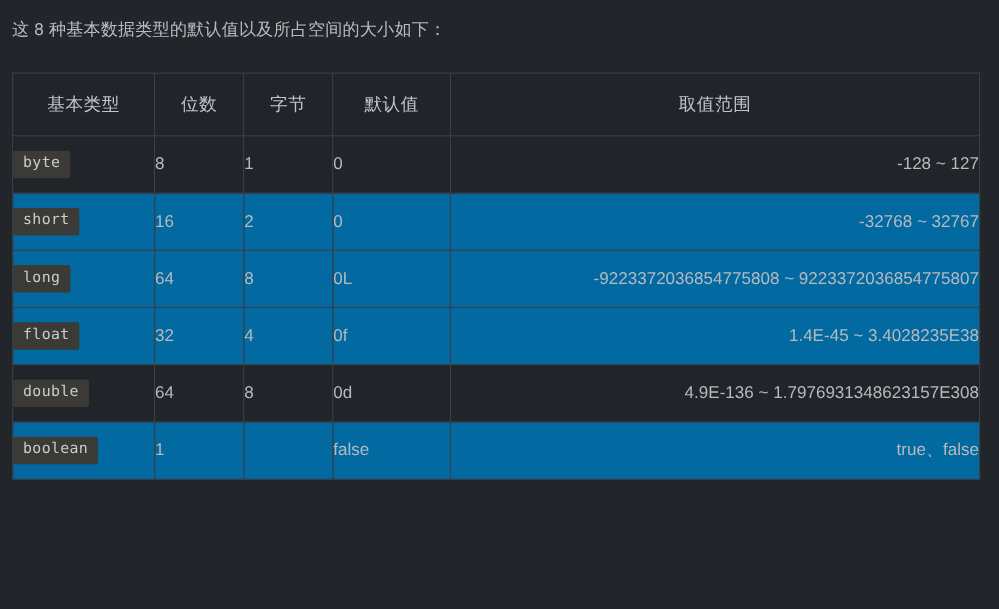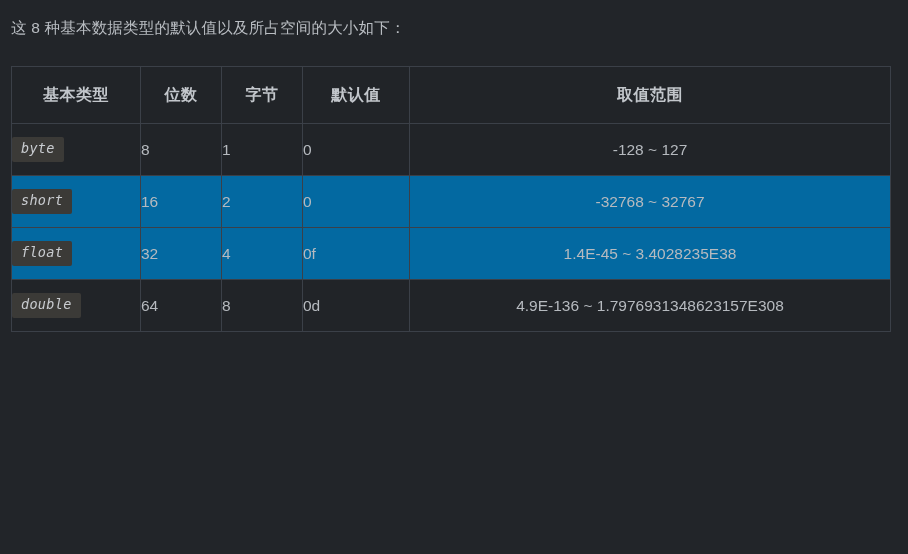--- a/index.html
+++ b/index.html
@@ -53,21 +53,21 @@
     padding: 0;
     height: 52px;
     vertical-align: middle;
     box-sizing: border-box;
   }
   table.dtable thead th {
     height: 57px;
     background: #212428;
     color: #c2c6cb;
     font-size: 16px;
-    font-weight: bold;
+    font-weight: normal;
     text-align: center;
     letter-spacing: 0.5px;
   }
   table.dtable tbody tr.odd td {
     background: #212428;
   }
   table.dtable tbody tr.even td {
     background: #0369a1;
   }
   table.dtable tbody td {
@@ -80,35 +80,34 @@
   }
   td.cell-num {
     text-align: left;
     padding-left: 15px;
   }
   td.cell-def {
     text-align: left;
     padding-left: 15px;
   }
   td.cell-range {
-    text-align: center;
+    text-align: right;
     padding-left: 16px;
     white-space: nowrap;
   }
   .codebadge {
     display: inline-block;
     background: #3b3a37;
     color: #c9ccd0;
     font-family: "DejaVu Sans Mono", "Liberation Mono", monospace;
     font-size: 13.5px;
     padding: 4px 9px 5px 9px;
     border-radius: 2px;
     line-height: 1.15;
     letter-spacing: 0.3px;
-    font-style: italic;
   }
 </style>
 </head>
 <body>
 
 <div class="page">
 
   <div class="intro">这 8 种基本数据类型的默认值以及所占空间的大小如下：</div>
 
   <div class="table-wrap">
@@ -141,36 +140,50 @@
 
         <tr class="even">
           <td class="cell-type"><span class="codebadge">short</span></td>
           <td class="cell-num">16</td>
           <td class="cell-num">2</td>
           <td class="cell-def">0</td>
           <td class="cell-range">-32768 ~ 32767</td>
         </tr>
 
 
+        <tr class="even">
+          <td class="cell-type"><span class="codebadge">long</span></td>
+          <td class="cell-num">64</td>
+          <td class="cell-num">8</td>
+          <td class="cell-def">0L</td>
+          <td class="cell-range">-9223372036854775808 ~ 9223372036854775807</td>
+        </tr>
 
 
         <tr class="even">
           <td class="cell-type"><span class="codebadge">float</span></td>
           <td class="cell-num">32</td>
           <td class="cell-num">4</td>
           <td class="cell-def">0f</td>
           <td class="cell-range">1.4E-45 ~ 3.4028235E38</td>
         </tr>
 
         <tr class="odd">
           <td class="cell-type"><span class="codebadge">double</span></td>
           <td class="cell-num">64</td>
           <td class="cell-num">8</td>
           <td class="cell-def">0d</td>
           <td class="cell-range">4.9E-136 ~ 1.7976931348623157E308</td>
         </tr>
 
+        <tr class="even">
+          <td class="cell-type"><span class="codebadge">boolean</span></td>
+          <td class="cell-num">1</td>
+          <td class="cell-num"></td>
+          <td class="cell-def">false</td>
+          <td class="cell-range">true、false</td>
+        </tr>
 
       </tbody>
     </table>
   </div>
 
 </div>
 
 </body></html>

